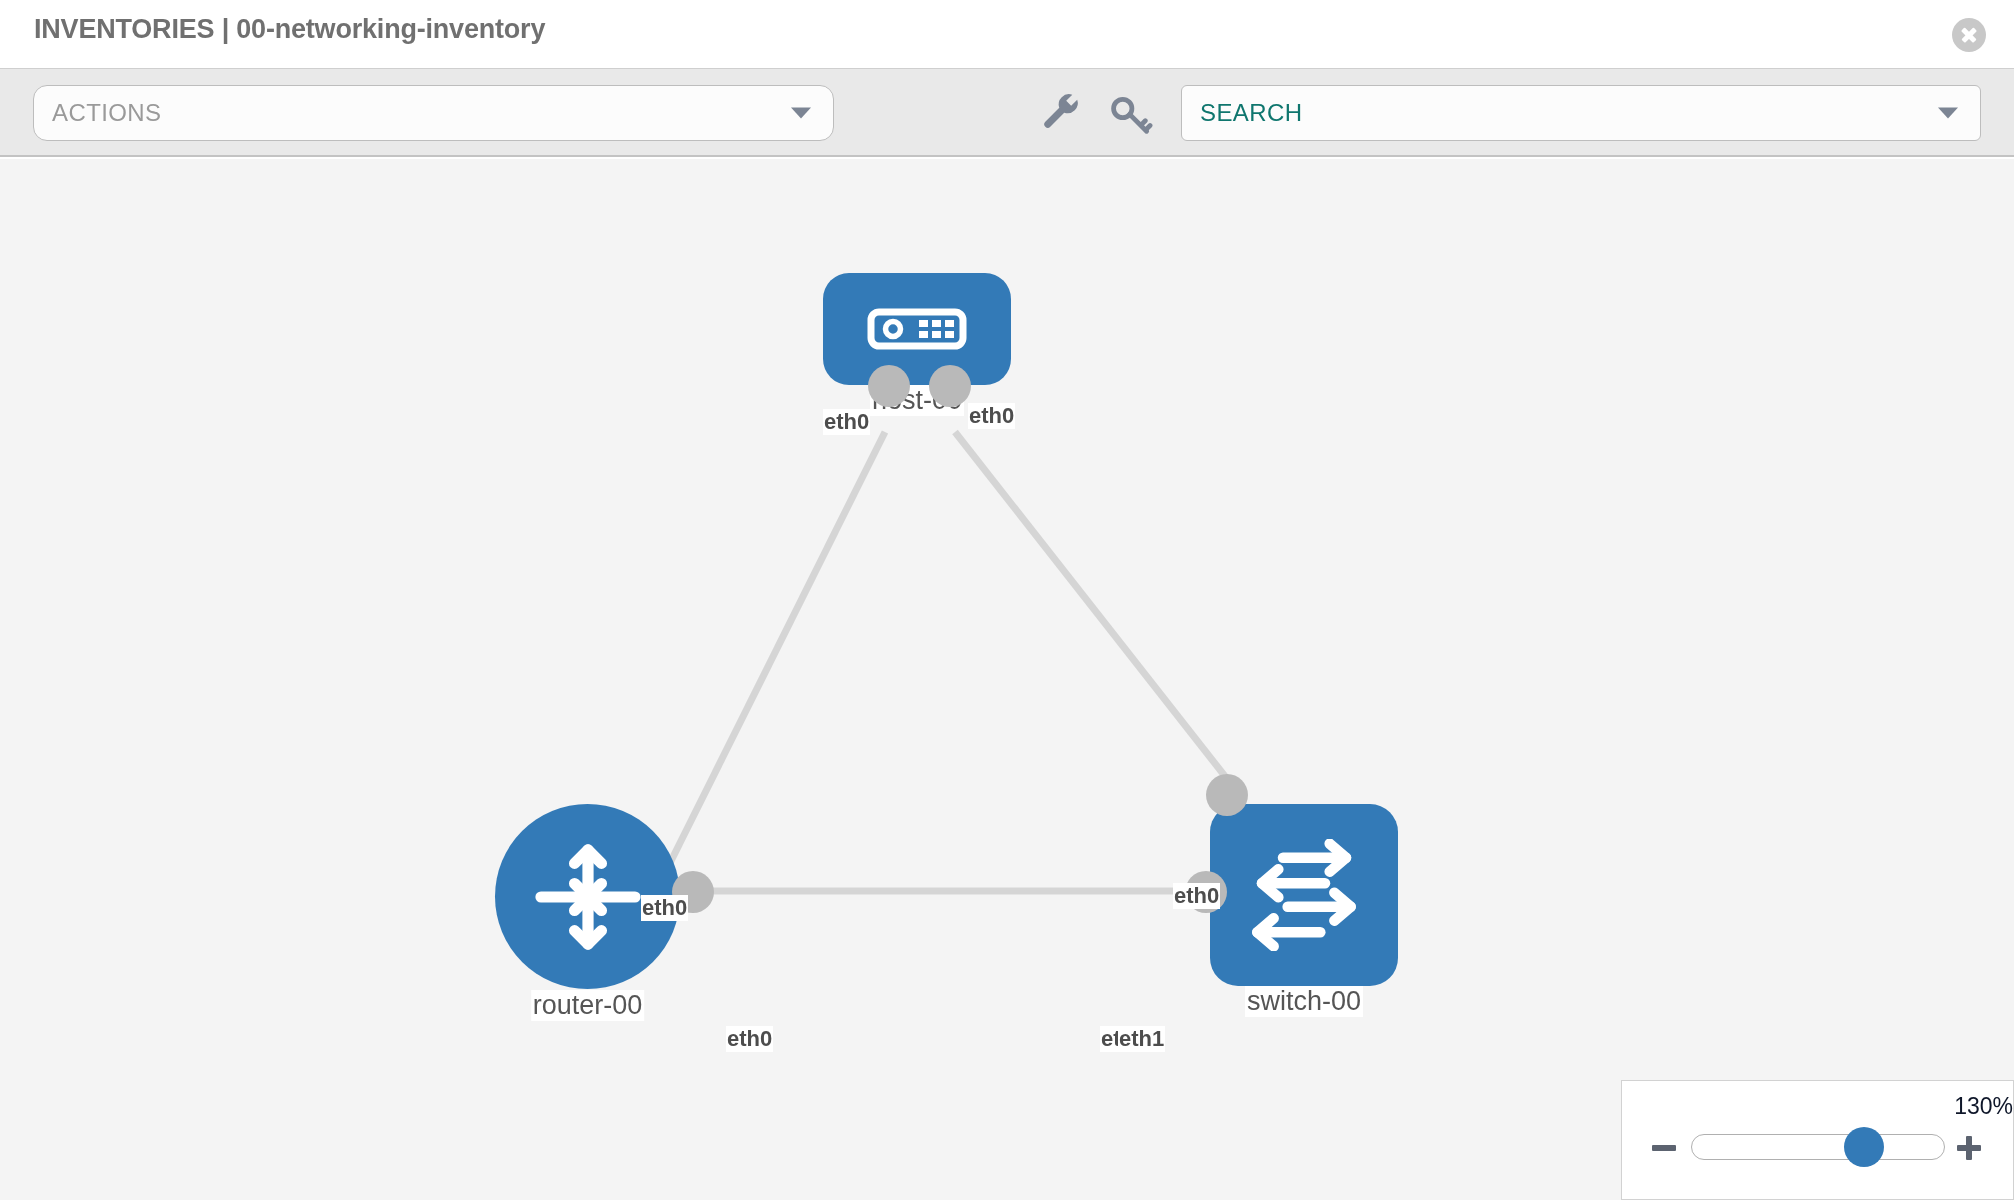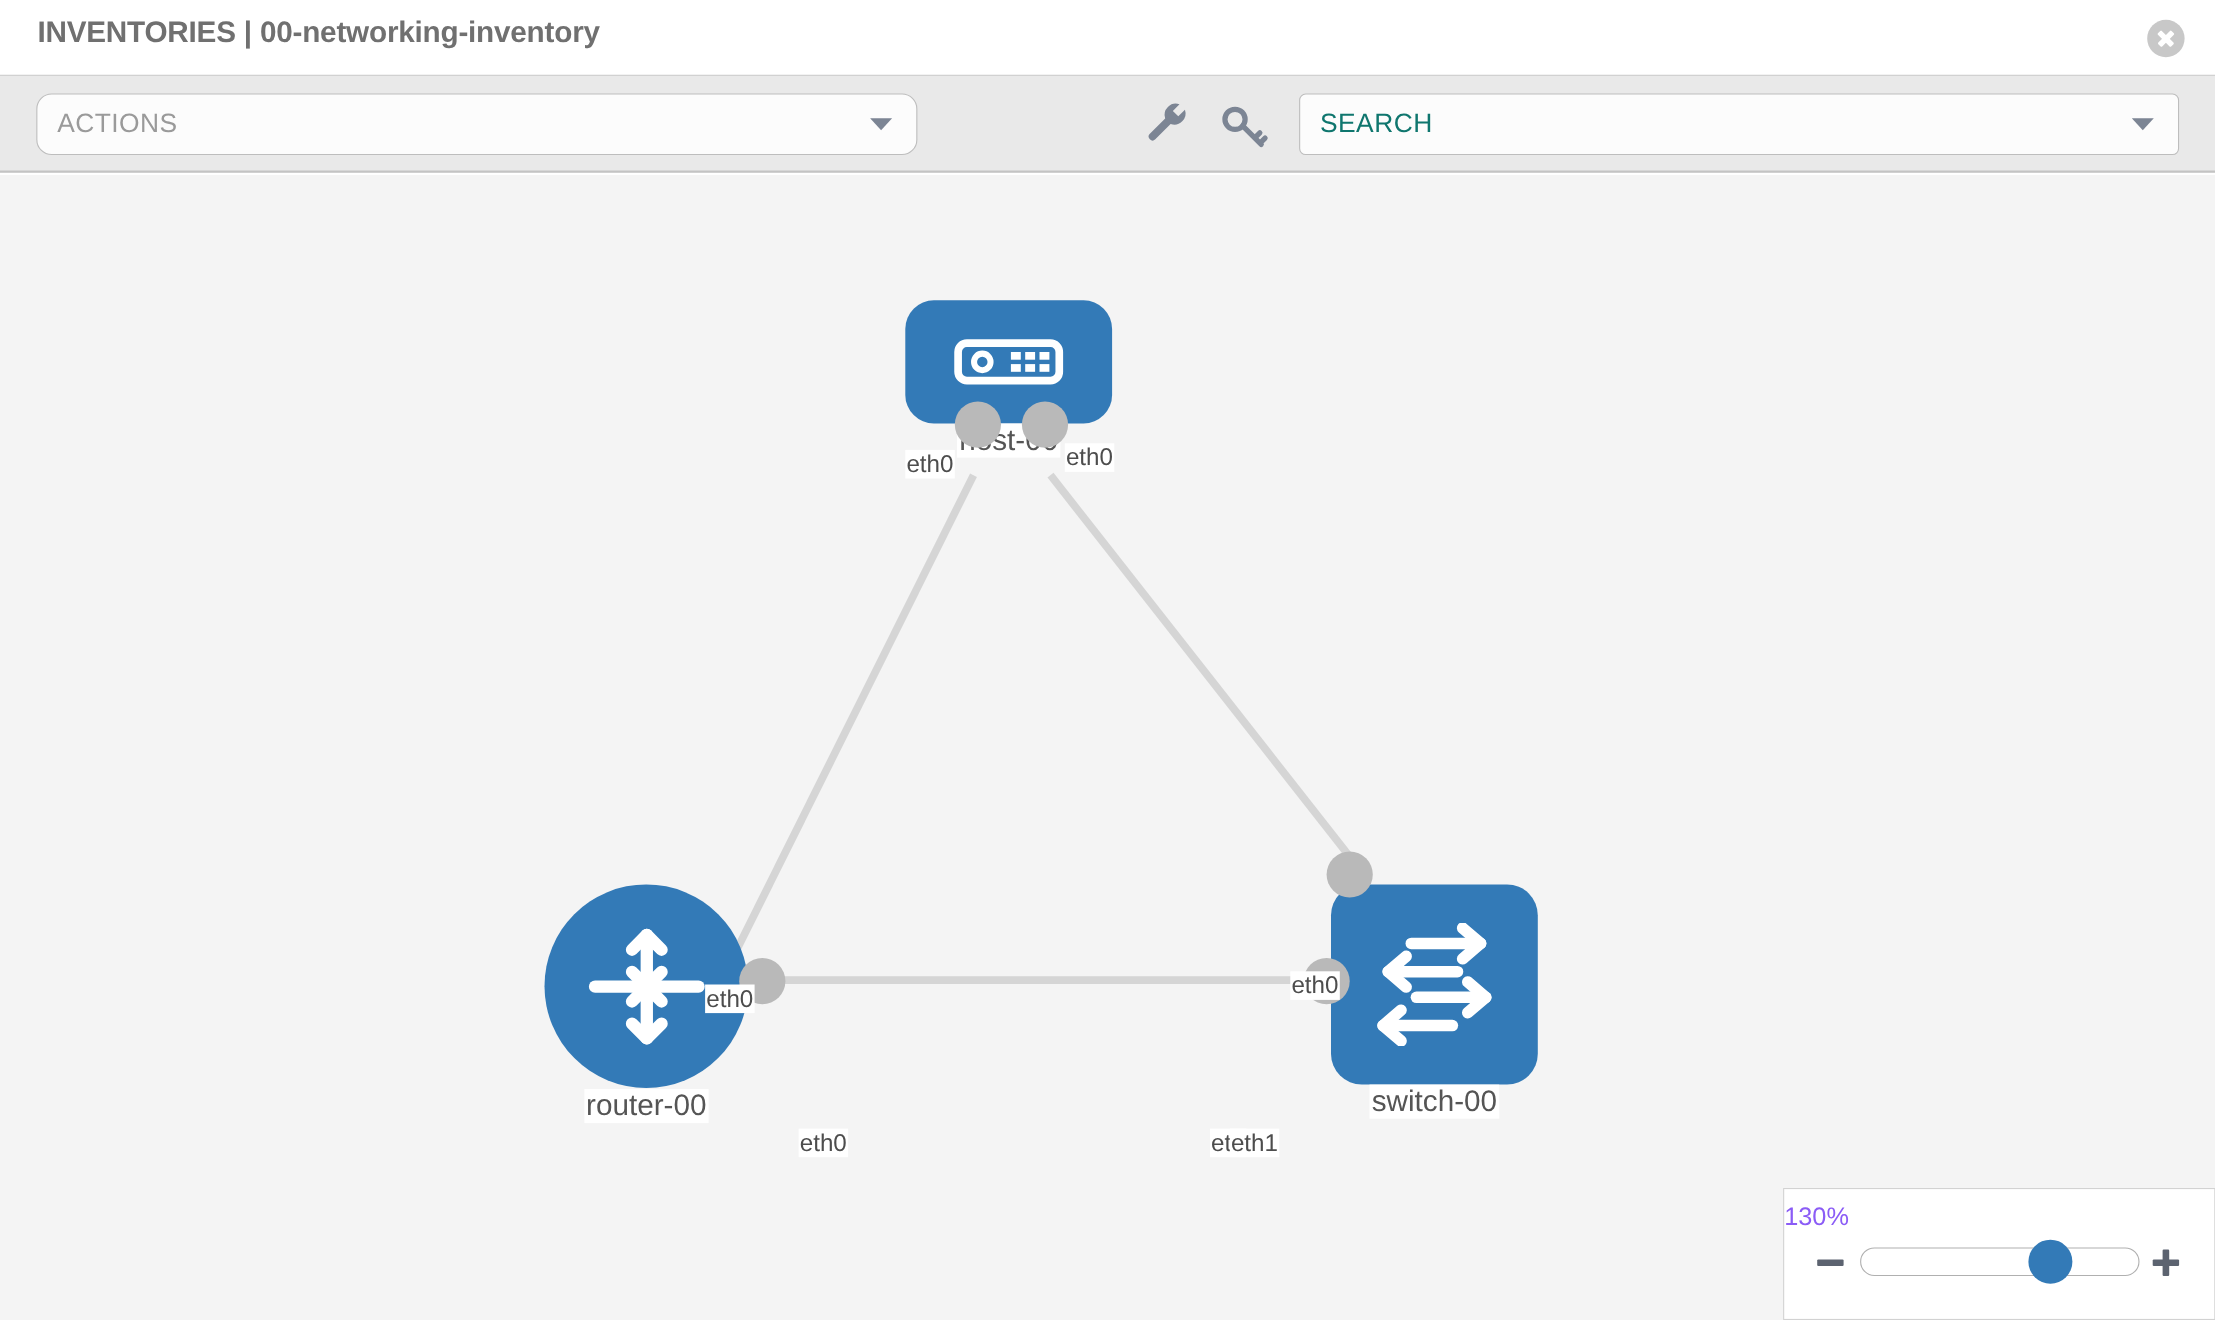--- a/index.html
+++ b/index.html
@@ -137,33 +137,34 @@
     cursor: pointer;
   }
 
   
   .port-label {
     position: absolute;
     font-size: 22px; color: #4d4d4d;
     background: #ffffff;
     white-space: nowrap;
     padding: 0 1px;
+    font-weight: bold;
   }
 
   
   .zoom-panel {
     position: absolute; left: 1621px; top: 1080px;
     width: 393px; height: 120px;
     background: #ffffff;
     border: 1px solid #d2d2d2;
   }
   .zoom-value {
     position: absolute; left: 0; right: 0; top: 12px;
-    text-align: left;
-    font-size: 23px; color: #8b5cf6;
+    text-align: right;
+    font-size: 23px; color: #0f172a;
   }
   .zoom-minus, .zoom-plus {
     position: absolute; top: 52px;
     width: 30px; height: 30px;
     cursor: pointer;
   }
   .zoom-minus { left: 27px; }
   .zoom-plus  { left: 332px; }
   .zoom-minus::before, .zoom-plus::before {
     content:""; position:absolute; left:50%; top:50%;

